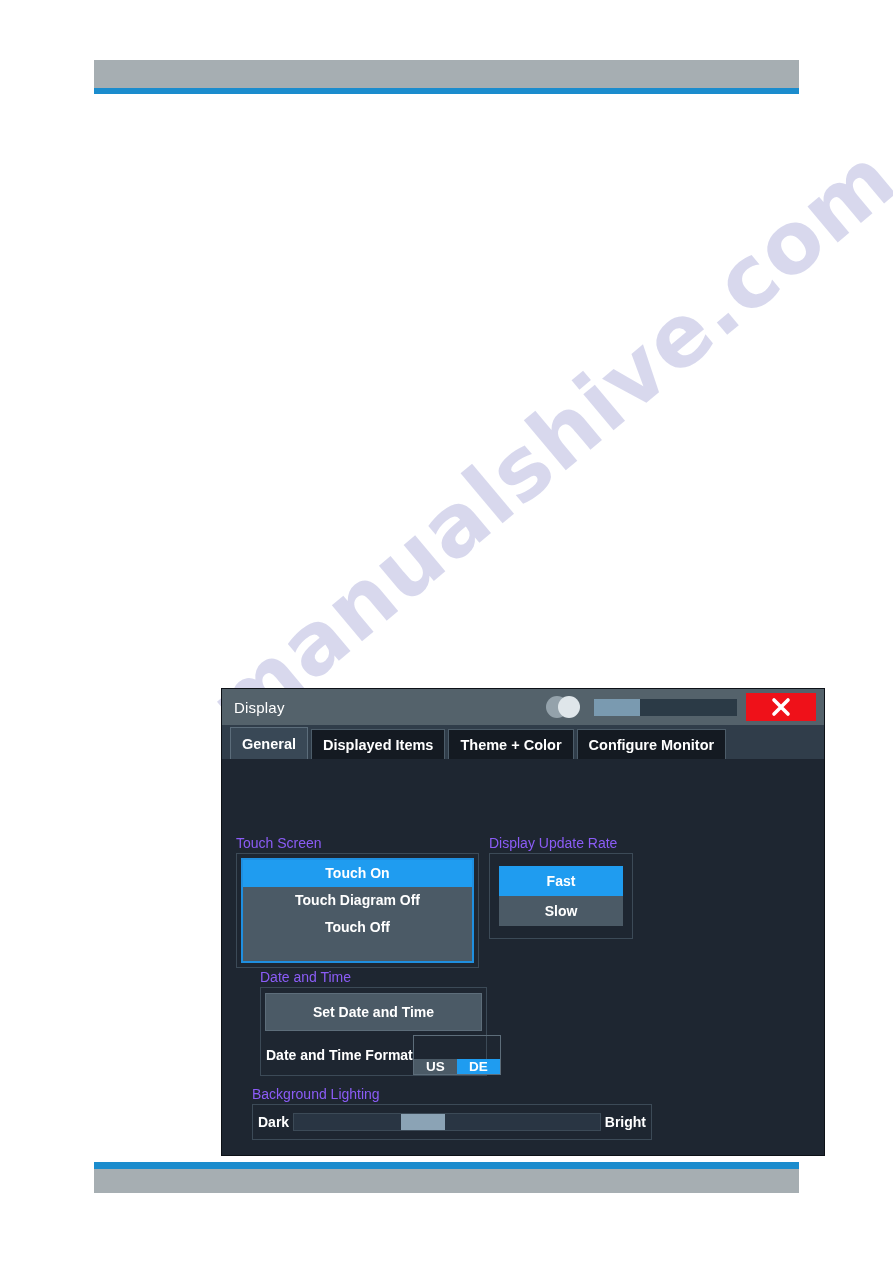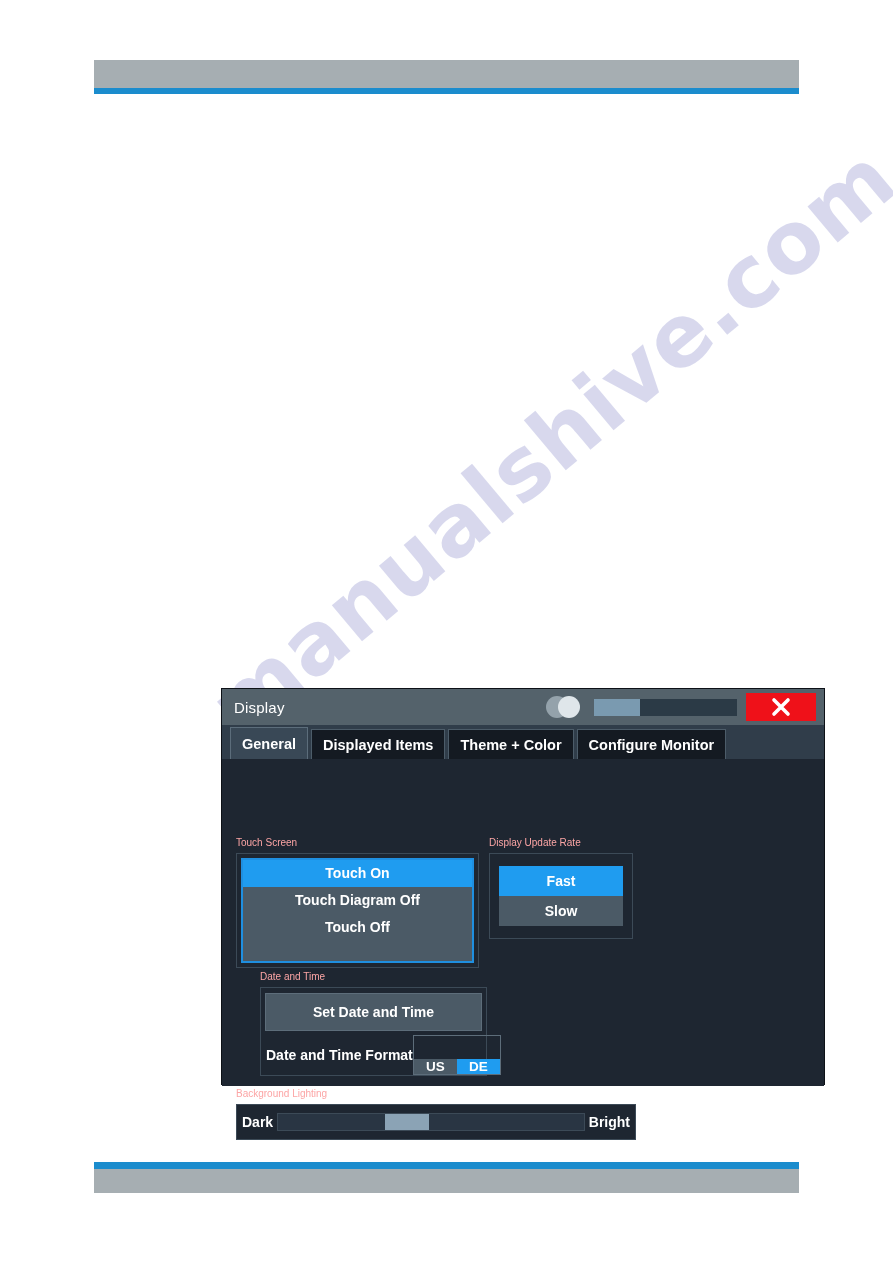--- a/index.html
+++ b/index.html
@@ -69,21 +69,21 @@
     pointer-events: none;
     user-select: none;
   }
 
   
   .dialog {
     position: absolute;
     left: 221px;
     top: 688px;
     width: 604px;
-    height: 397px;
+    height: 468px;
     background: #1e2631;
     border: 1px solid #0d1117;
     box-sizing: border-box;
     color: #e9eef2;
   }
 
   .titlebar {
     position: relative;
     height: 36px;
     background: #54626b;
@@ -191,22 +191,22 @@
     padding: 0;
     background: #1e2631;
     height: 327px;
   }
 
   .group {
     position: absolute;
     box-sizing: border-box;
   }
   .group-label {
-    font-size: 10px;
-    color: #fca5a5;
+    font-size: 14px;
+    color: #8b5cf6;
     margin-bottom: 2px;
     line-height: 16px;
     white-space: nowrap;
   }
   .group-box {
     border: 1px solid #3c4a57;
     background: #1e2631;
     box-sizing: border-box;
     position: relative;
   }
@@ -297,21 +297,21 @@
     justify-content: center;
     font-size: 13.5px;
     font-weight: bold;
     color: #ffffff;
     background: #4b5a66;
     cursor: pointer;
   }
   .seg .opt.selected { background: #1f9cf0; }
 
   
-  .g-light { left: 14px; top: 327px; width: 400px; }
+  .g-light { left: 30px; top: 327px; width: 400px; }
   .slider-row {
     display: flex;
     align-items: center;
     height: 34px;
     padding: 0 5px;
     box-sizing: border-box;
   }
   .slider-end {
     font-size: 14px;
     font-weight: bold;

